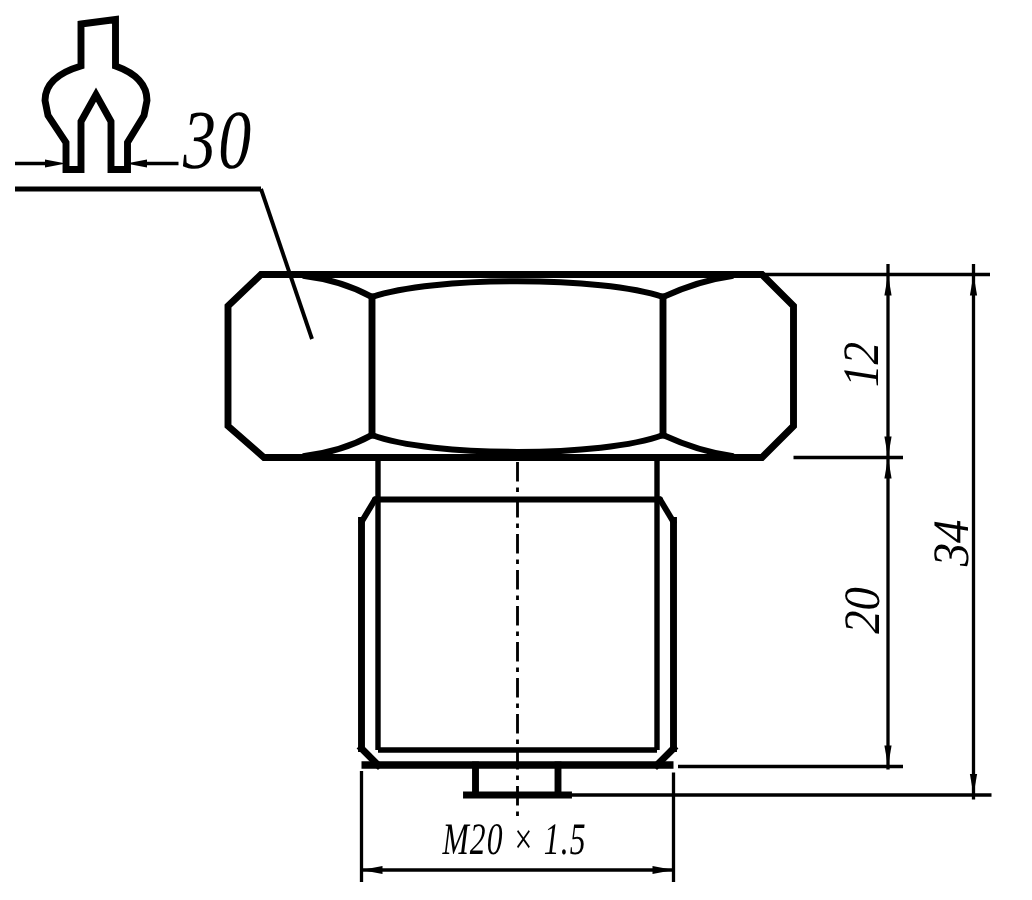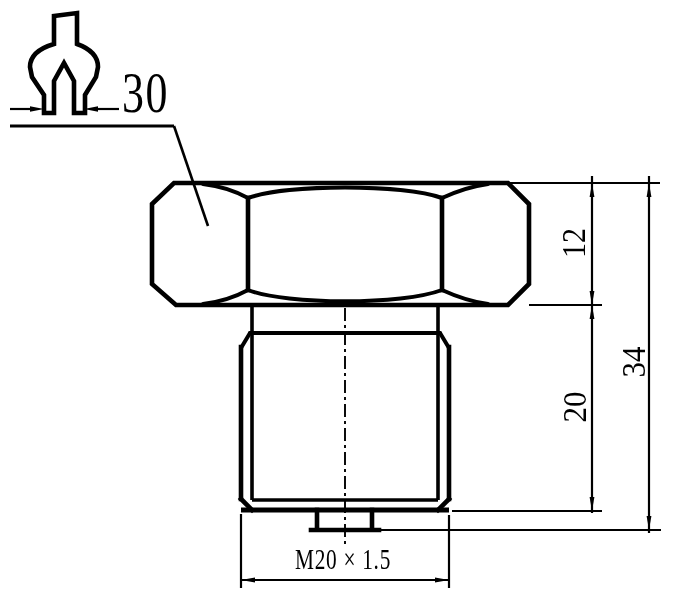--- a/index.html
+++ b/index.html
@@ -6,20 +6,21 @@
     margin: 0;
     padding: 0;
     background: #ffffff;
   }
   #canvas {
     position: relative;
     width: 688px;
     height: 588px;
     background: #ffffff;
     overflow: hidden;
+    font-style: italic;
   }
   svg { display: block; }
   .ol  { stroke:#000; fill:none; stroke-width:4.6; stroke-linejoin:miter; stroke-linecap:square; }
   .ol2 { stroke:#000; fill:none; stroke-width:4;   stroke-linecap:round; }
   .ol3 { stroke:#000; fill:none; stroke-width:3.6; stroke-linecap:butt; }
   .thick { stroke:#000; fill:none; stroke-width:5; stroke-linecap:butt; }
   .thin { stroke:#000; fill:none; stroke-width:2.2; stroke-linecap:butt; }
   .lead { stroke:#000; fill:none; stroke-width:2.6; stroke-linecap:butt; }
   .base { stroke:#000; fill:none; stroke-width:3.2; stroke-linecap:butt; }
   .cl   { stroke:#000; fill:none; stroke-width:1.9; stroke-dasharray:13 4 3 4; }

